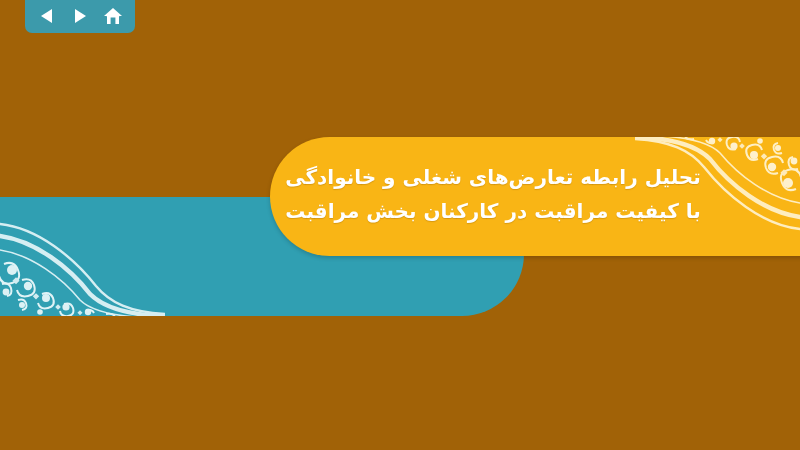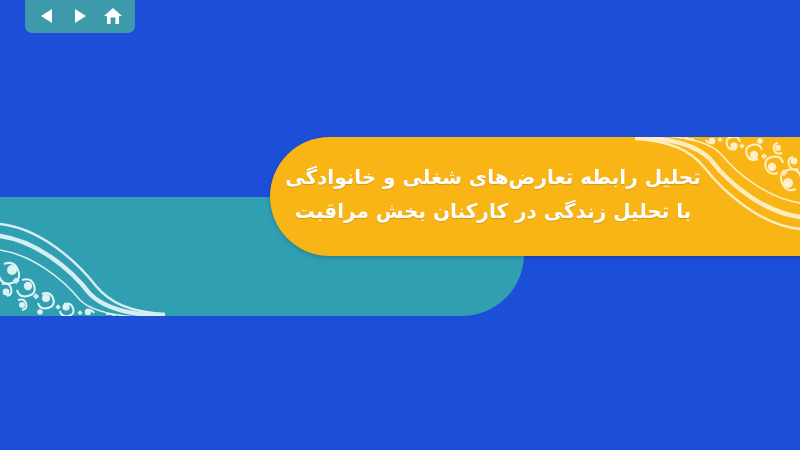--- a/index.html
+++ b/index.html
@@ -11,21 +11,21 @@
     width: 800px;
     height: 450px;
     overflow: hidden;
     font-family: "DejaVu Sans", "Liberation Sans", sans-serif;
     position: relative;
   }
 
   #slide {
     position: absolute;
     inset: 0;
-    background: #1d4ed8;
+    background: #a16207;
     overflow: hidden;
   }
 
   
   #navbar {
     position: absolute;
     left: 25px;
     top: -14px;
     width: 110px;
     height: 47px;
@@ -183,21 +183,21 @@
           <rect x="34" y="17" width="4.5" height="4.5" transform="rotate(45 36 19)"></rect>
           <rect x="56" y="7" width="4" height="4" transform="rotate(45 58 9)"></rect>
           <rect x="78" y="1" width="3.6" height="3.6" transform="rotate(45 80 3)"></rect>
         </g>
       </g>
     </svg>
   </div>
 
   <div id="title-block">
     <span class="title-line">تحلیل رابطه تعارض‌های شغلی و خانوادگی</span>
-    <span class="title-line">با تحلیل زندگی در کارکنان بخش مراقبت</span>
+    <span class="title-line">با کیفیت مراقبت در کارکنان بخش مراقبت</span>
   </div>
 
   <div id="navbar">
     <div class="nav-btn">
       <svg width="18" height="18" viewBox="0 0 18 18">
         <polygon points="14,2 14,16 3,9" fill="#FFFFFF"></polygon>
       </svg>
     </div>
     <div class="nav-btn">
       <svg width="18" height="18" viewBox="0 0 18 18">

